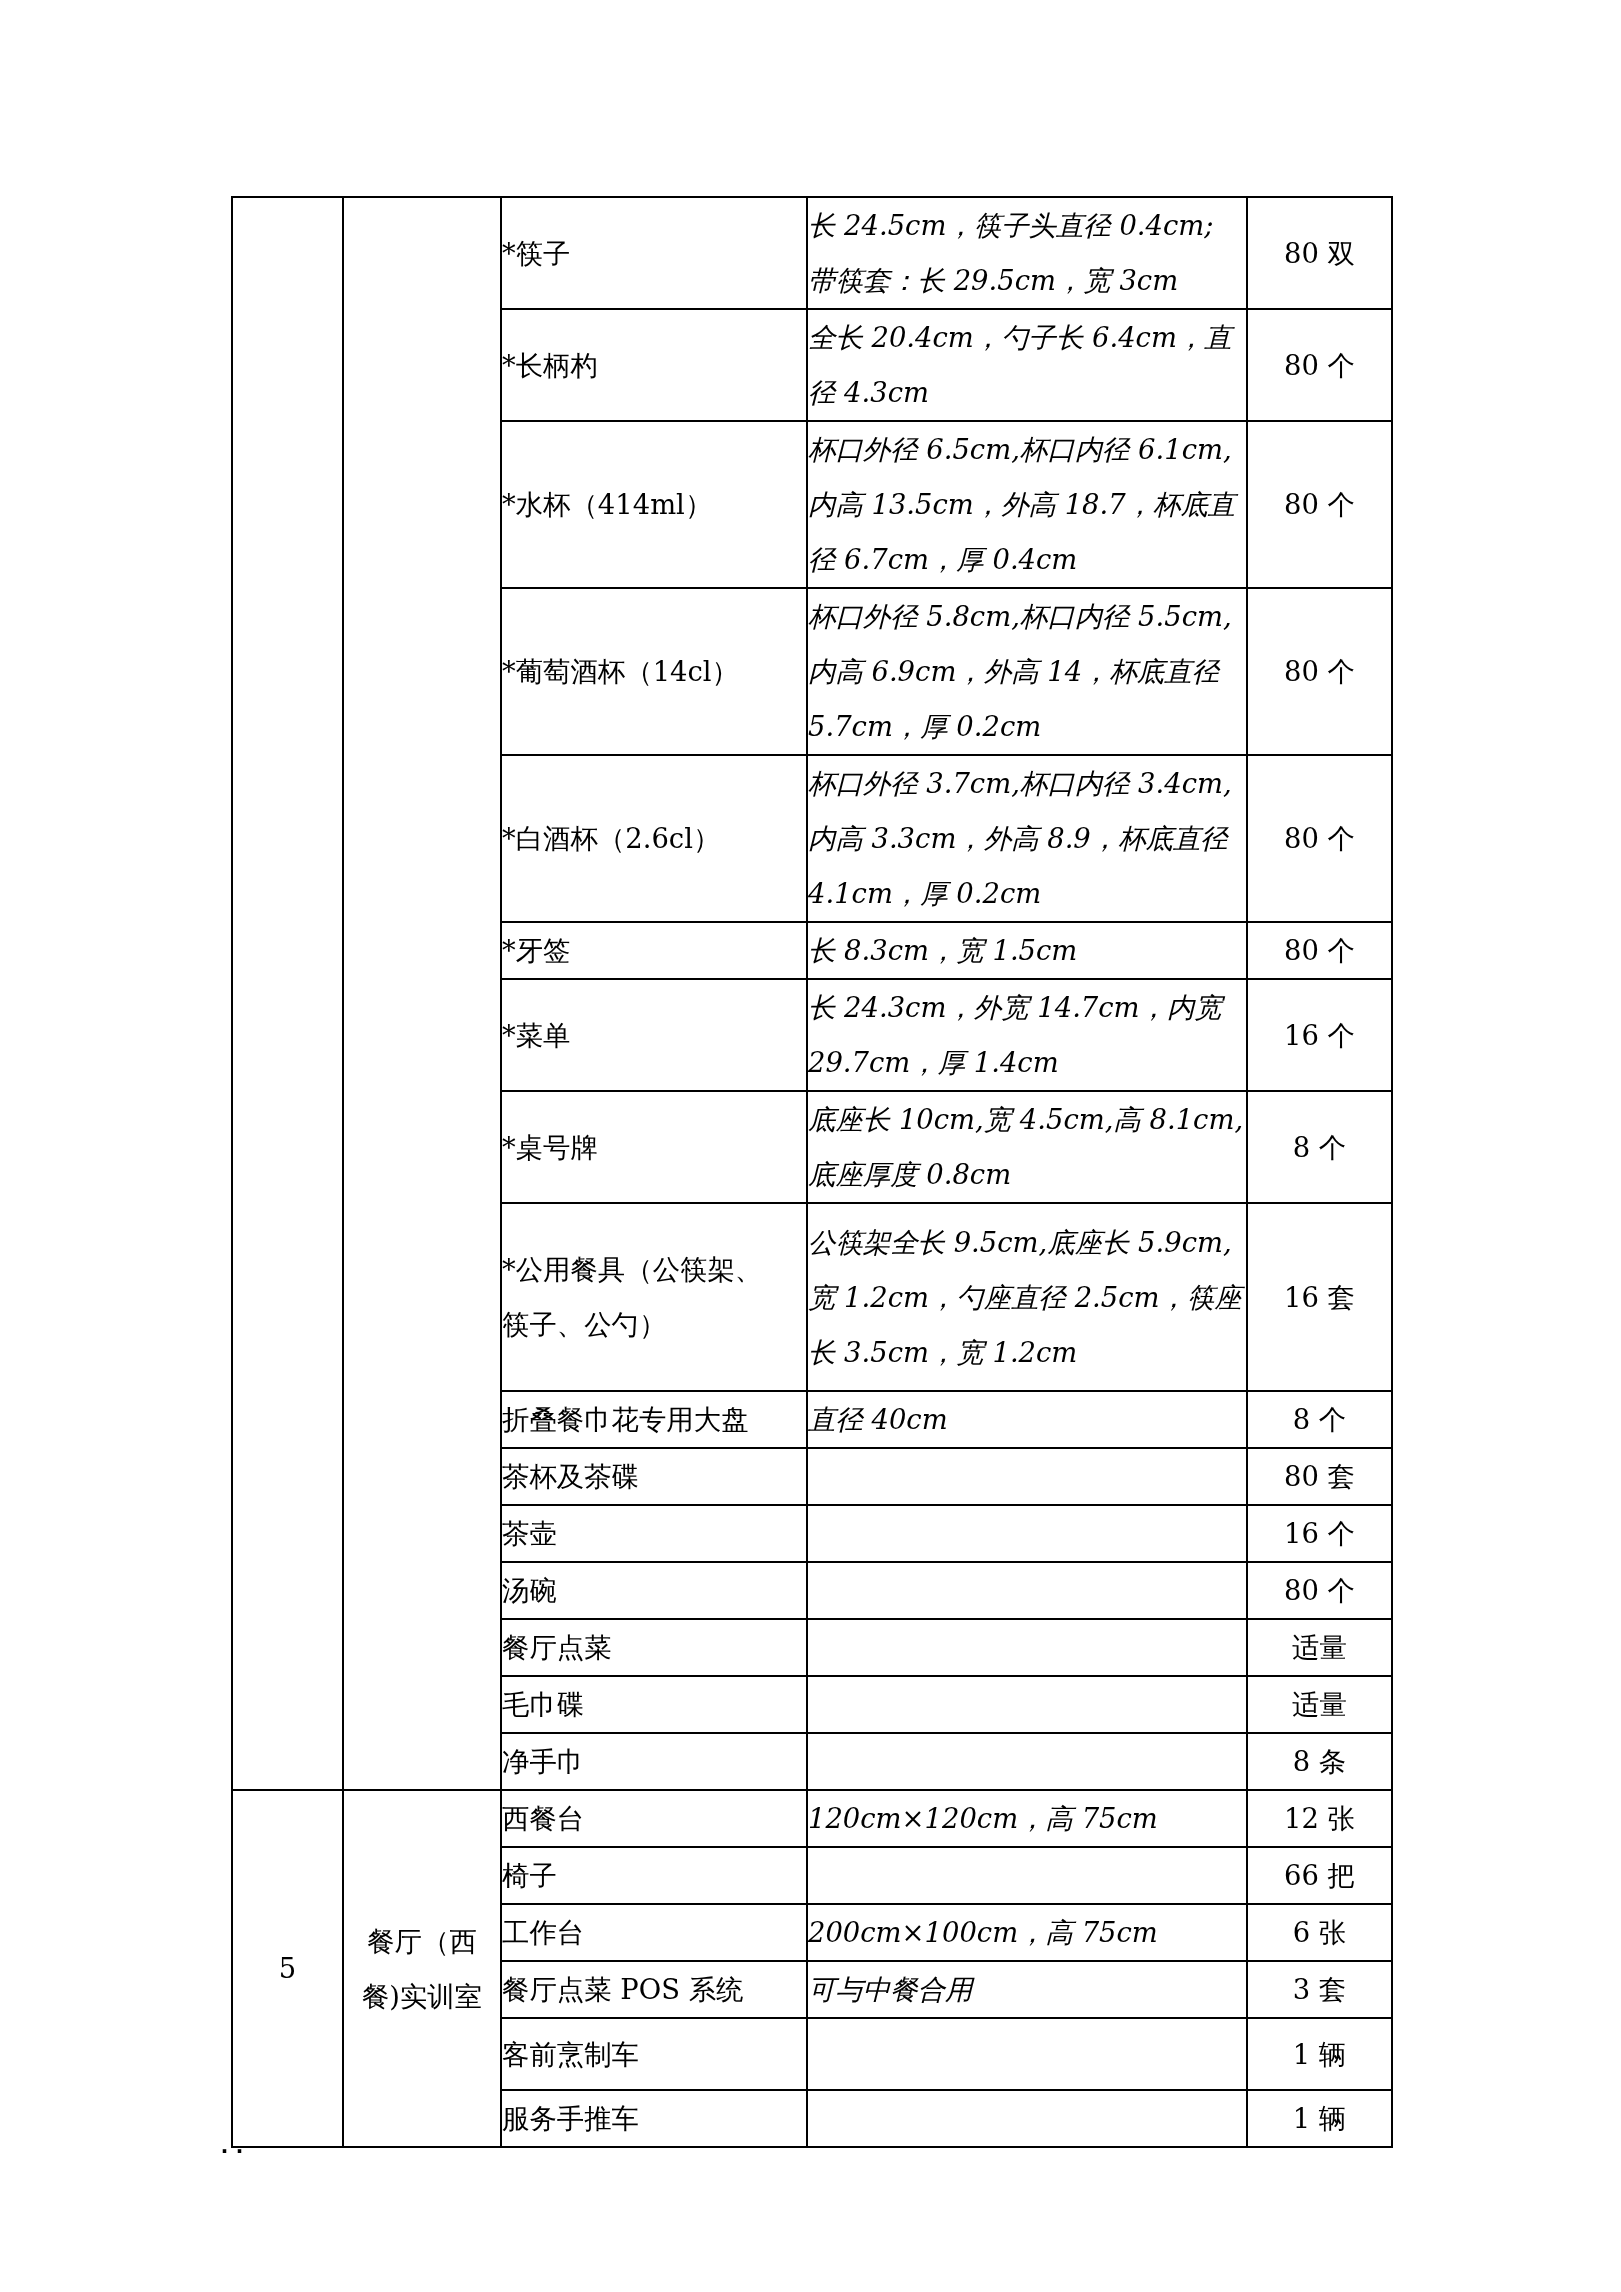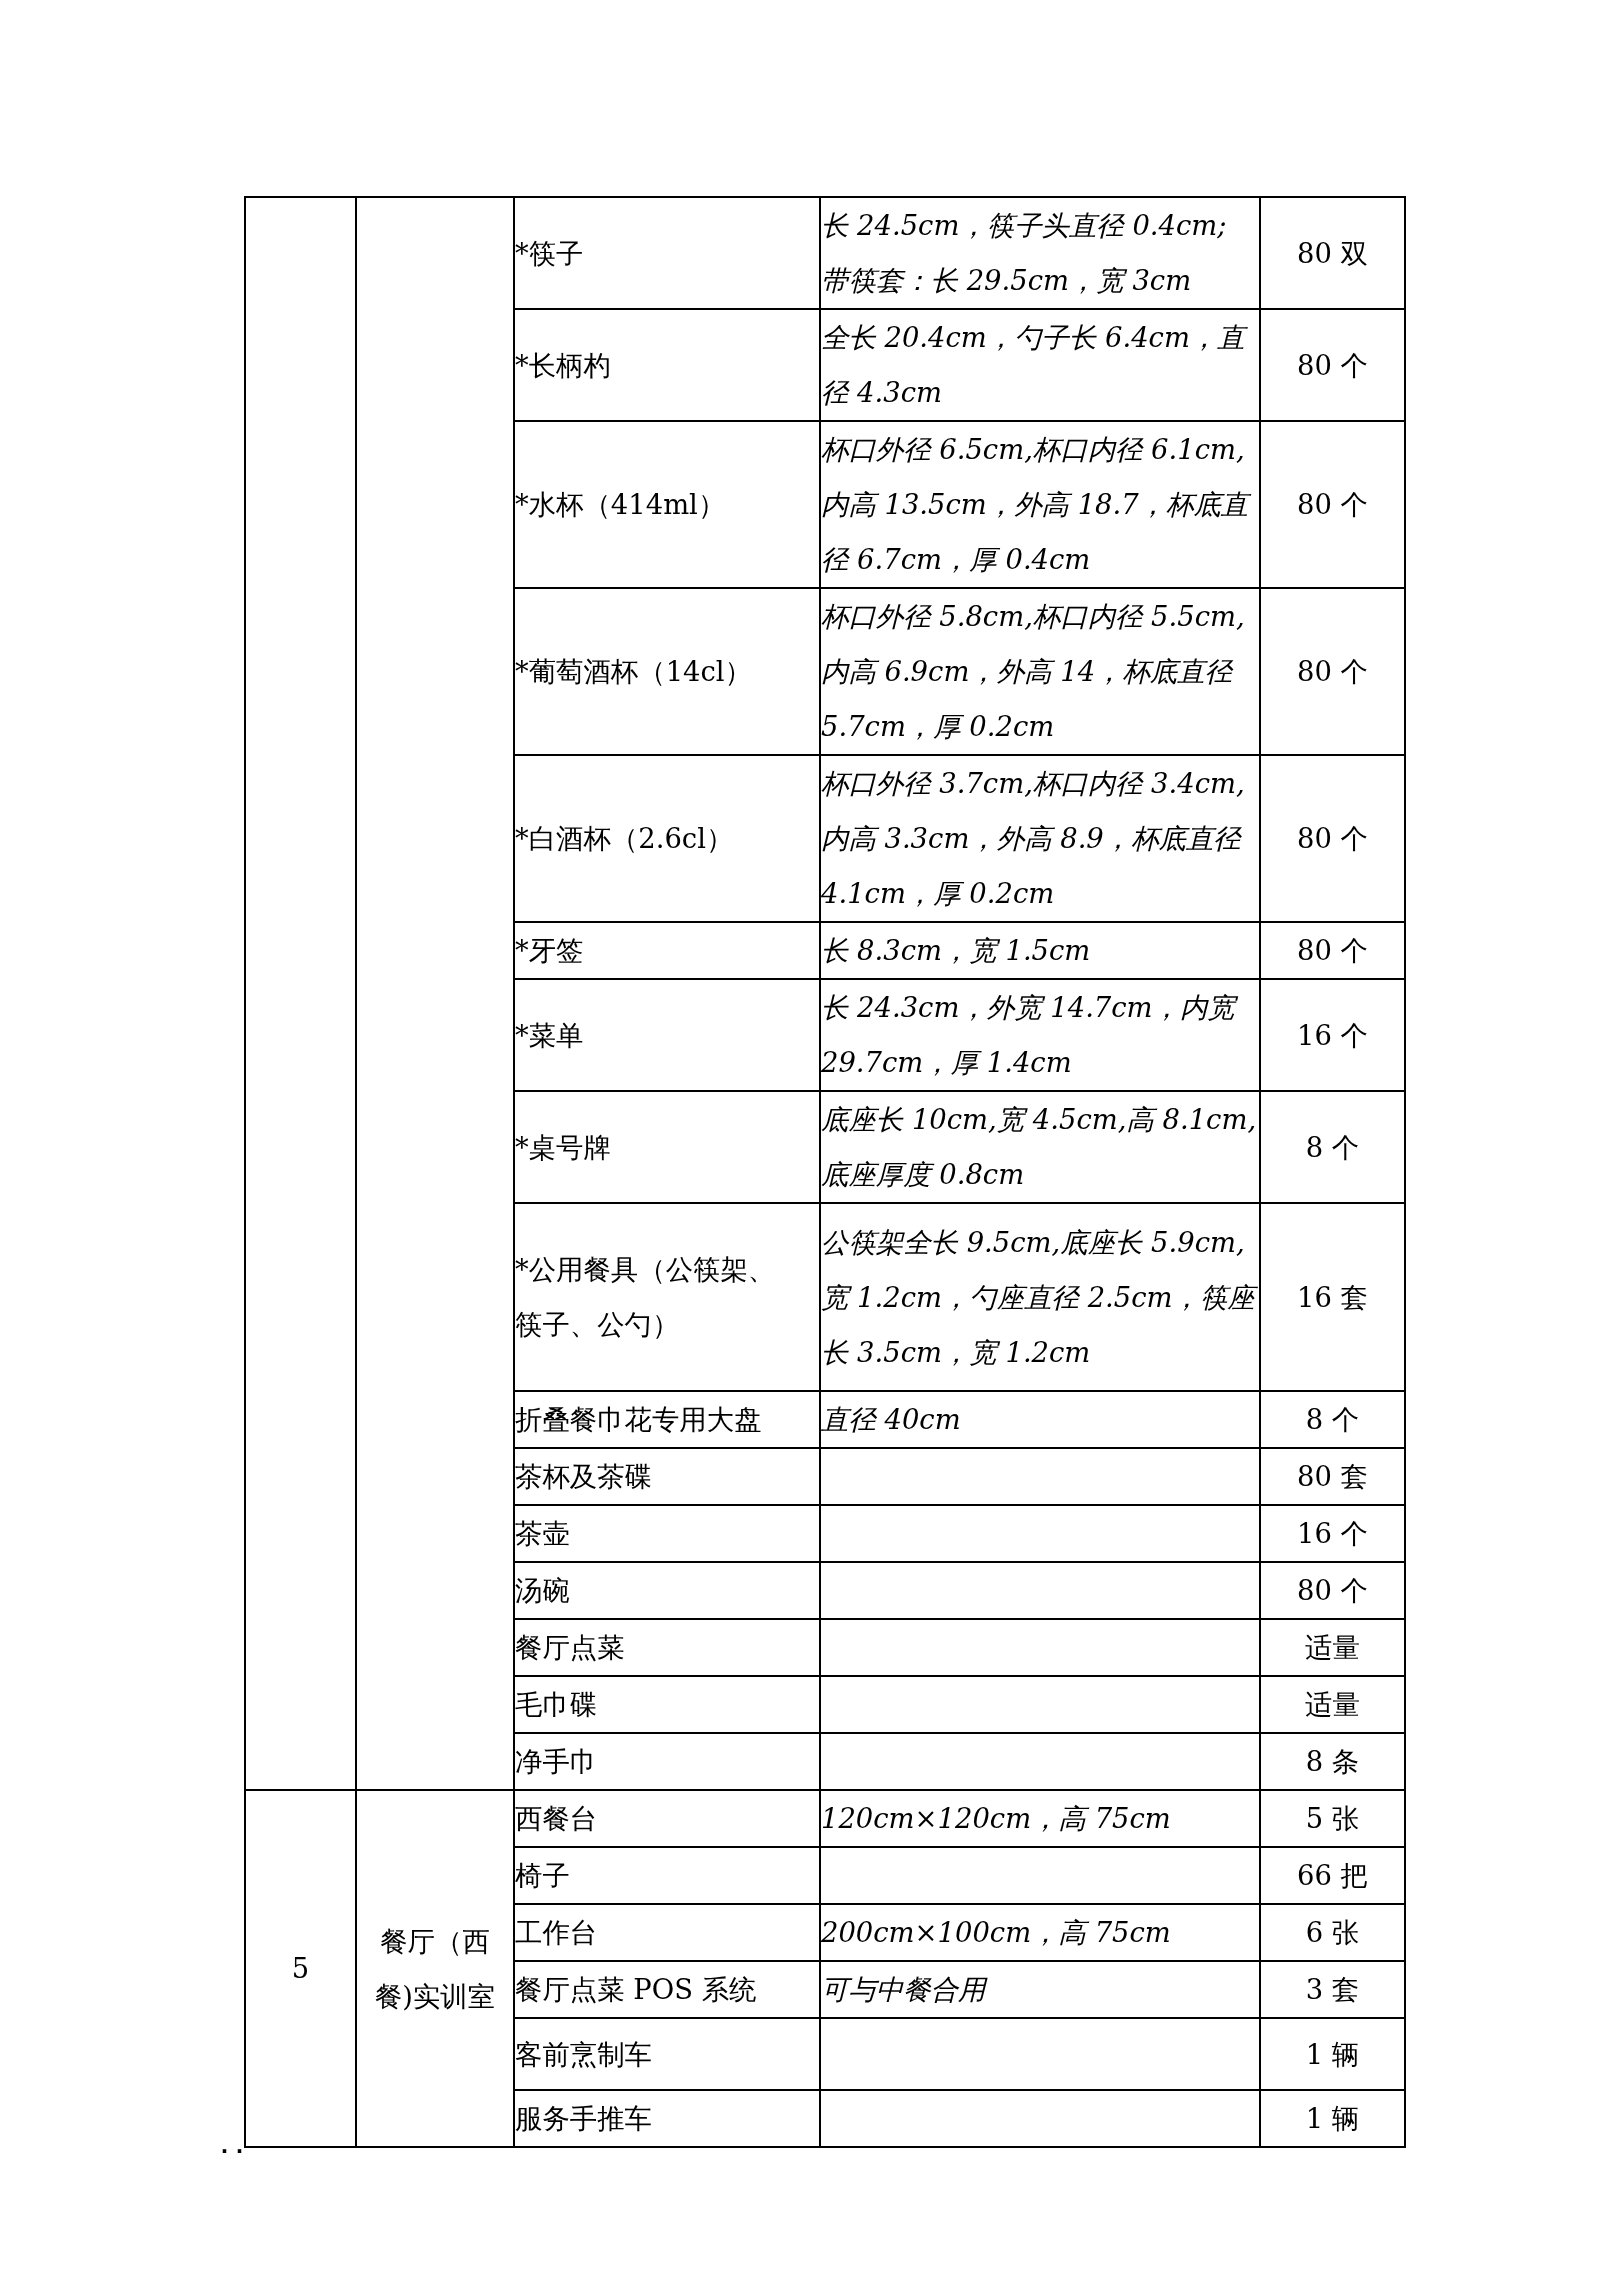--- a/index.html
+++ b/index.html
@@ -4,21 +4,21 @@
 <style>
   html,body{margin:0;padding:0;background:#ffffff;}
   .page{
     position:relative;
     width:1621px;height:2293px;
     background:#ffffff;
     color:#000;
     font-family:"DejaVu Serif","Liberation Serif",serif;
   }
   table.equip{
-    position:absolute;left:244px;top:196px;
+    position:absolute;left:231px;top:196px;
     width:1160px;
     border-collapse:collapse;
     table-layout:fixed;
   }
   table.equip td{
     border:2px solid #000;
     vertical-align:middle;
     font-size:27.4px;
     line-height:55px;
     padding:0;
@@ -145,21 +145,21 @@
         <td class="spec"></td>
         <td class="qty">8 条</td>
       </tr>
 
       <tr style="height:56px">
         <td class="serial" rowspan="6">5</td>
         <td class="room" rowspan="6">餐厅（西
 餐)实训室</td>
         <td class="item">西餐台</td>
         <td class="spec">120cm×120cm，高 75cm</td>
-        <td class="qty">5 张</td>
+        <td class="qty">12 张</td>
       </tr>
       <tr style="height:56px">
         <td class="item">椅子</td>
         <td class="spec"></td>
         <td class="qty">66 把</td>
       </tr>
       <tr style="height:56px">
         <td class="item">工作台</td>
         <td class="spec">200cm×100cm，高 75cm</td>
         <td class="qty">6 张</td>

